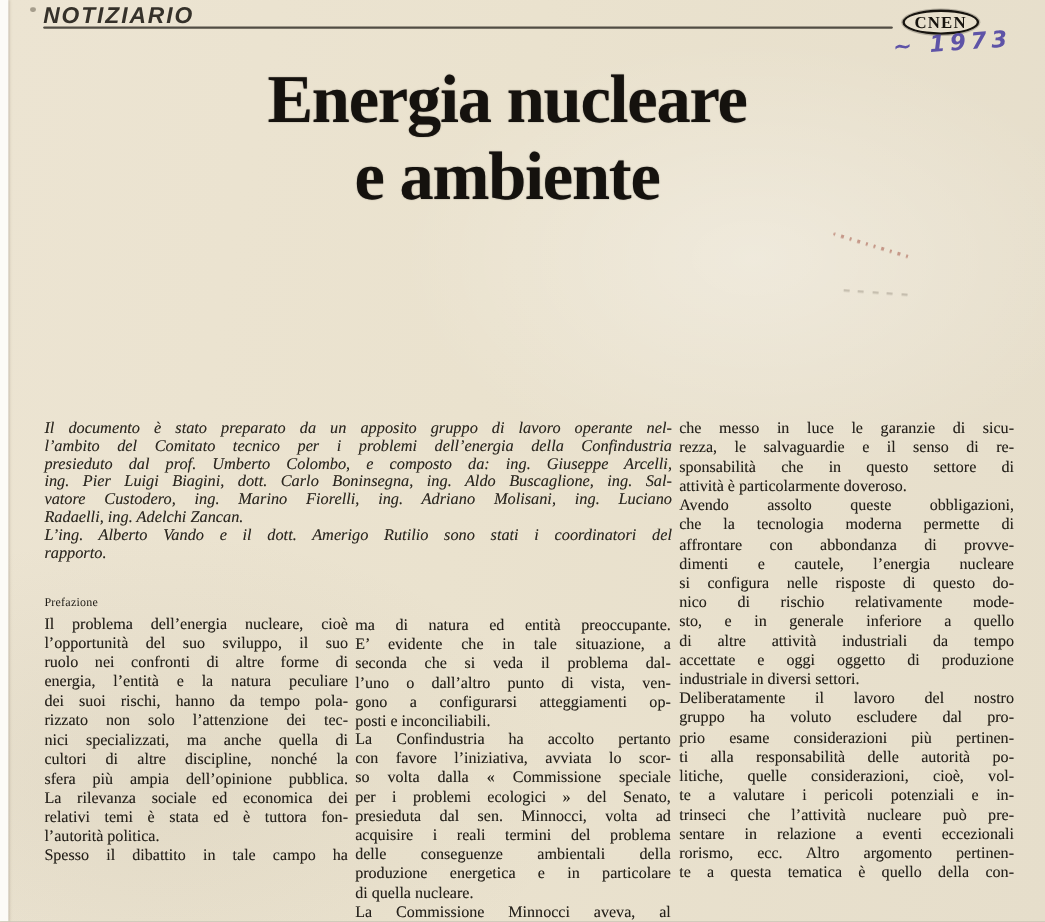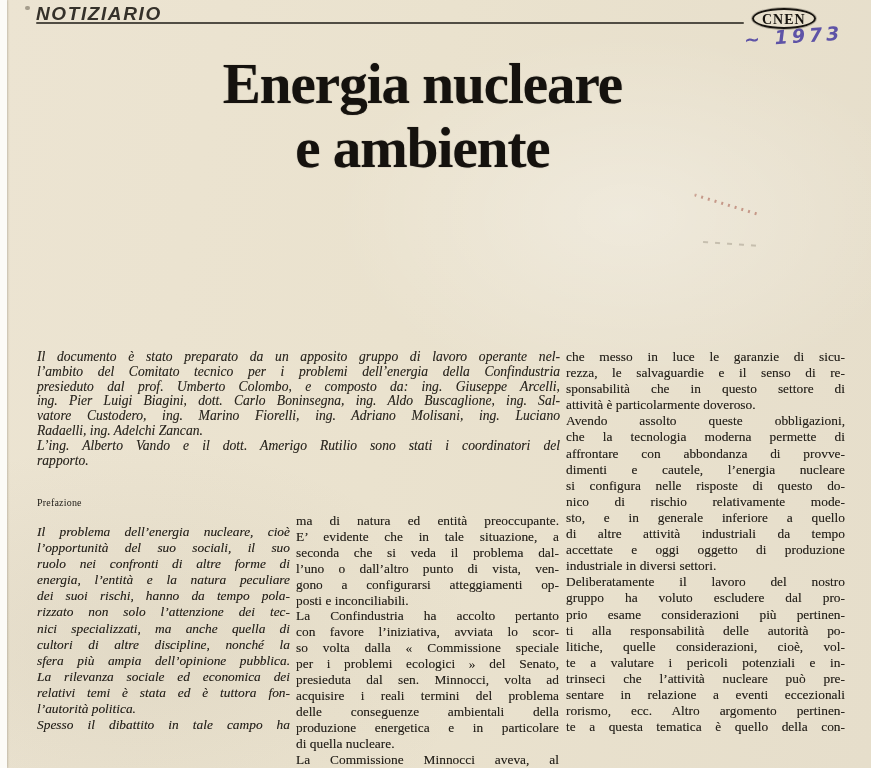--- a/index.html
+++ b/index.html
@@ -111,21 +111,21 @@
     text-shadow: 0 0 0.5px rgba(43,39,32,0.4);
   }
 
   
   .bodycol {
     font-size: 13.4px;
     color: #26221c;
     text-shadow: 0 0 0.5px rgba(38,34,28,0.4);
   }
   .col-right  { position: absolute; left: 566px; top: 349px; width: 279px; line-height: 16.1px; }
-  .col-left   { position: absolute; left: 37px;  top: 524px; width: 253px; line-height: 16.1px; font-style: italic; }
+  .col-left   { position: absolute; left: 37px;  top: 512px; width: 253px; line-height: 16.1px; }
   .col-middle { position: absolute; left: 296px; top: 513px; width: 263px; line-height: 15.9px; }
 
   .section-heading {
     position: absolute; left: 37px; top: 497px;
     font-size: 10px; font-weight: normal;
     color: #1d1a15;
     letter-spacing: 0.2px;
   }
 </style>
 </head>
@@ -157,21 +157,21 @@
       <div class="tline">vatore Custodero, ing. Marino Fiorelli, ing. Adriano Molisani, ing. Luciano</div>
       <div class="tline pend">Radaelli, ing. Adelchi Zancan.</div>
       <div class="tline">L’ing. Alberto Vando e il dott. Amerigo Rutilio sono stati i coordinatori del</div>
       <div class="tline pend">rapporto.</div>
     </div>
 
   <div class="section-heading">Prefazione</div>
 
   <div class="bodycol col-left">
       <div class="tline">Il problema dell’energia nucleare, cioè</div>
-      <div class="tline">l’opportunità del suo sociali, il suo</div>
+      <div class="tline">l’opportunità del suo sviluppo, il suo</div>
       <div class="tline">ruolo nei confronti di altre forme di</div>
       <div class="tline">energia, l’entità e la natura peculiare</div>
       <div class="tline">dei suoi rischi, hanno da tempo pola-</div>
       <div class="tline">rizzato non solo l’attenzione dei tec-</div>
       <div class="tline">nici specializzati, ma anche quella di</div>
       <div class="tline">cultori di altre discipline, nonché la</div>
       <div class="tline">sfera più ampia dell’opinione pubblica.</div>
       <div class="tline">La rilevanza sociale ed economica dei</div>
       <div class="tline">relativi temi è stata ed è tuttora fon-</div>
       <div class="tline pend">l’autorità politica.</div>

